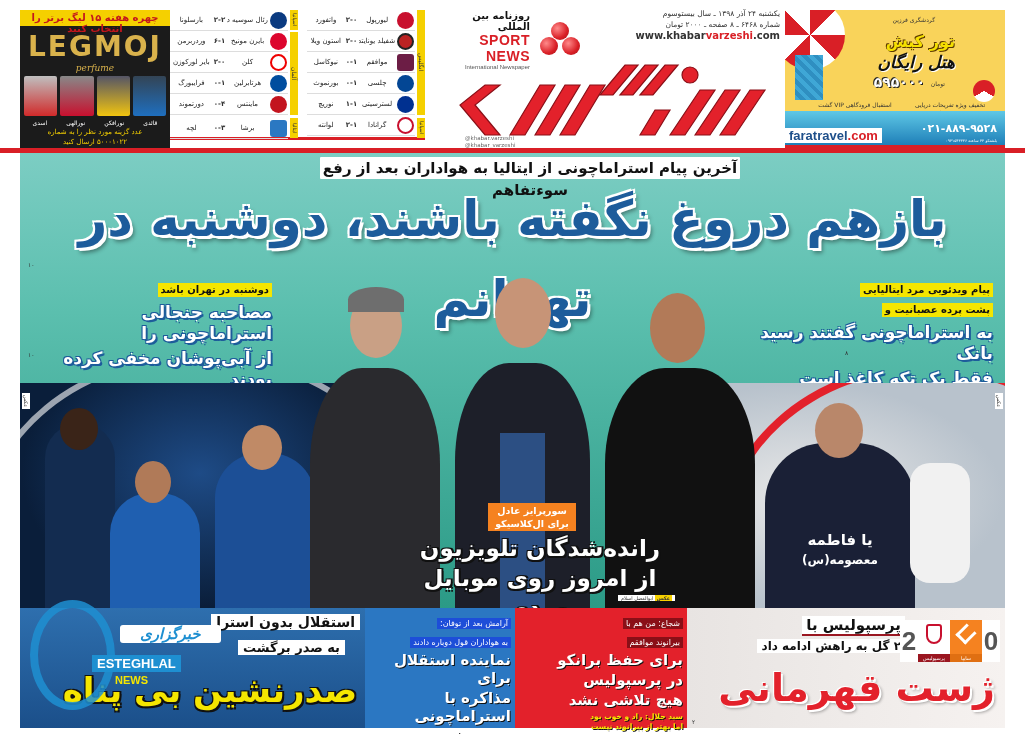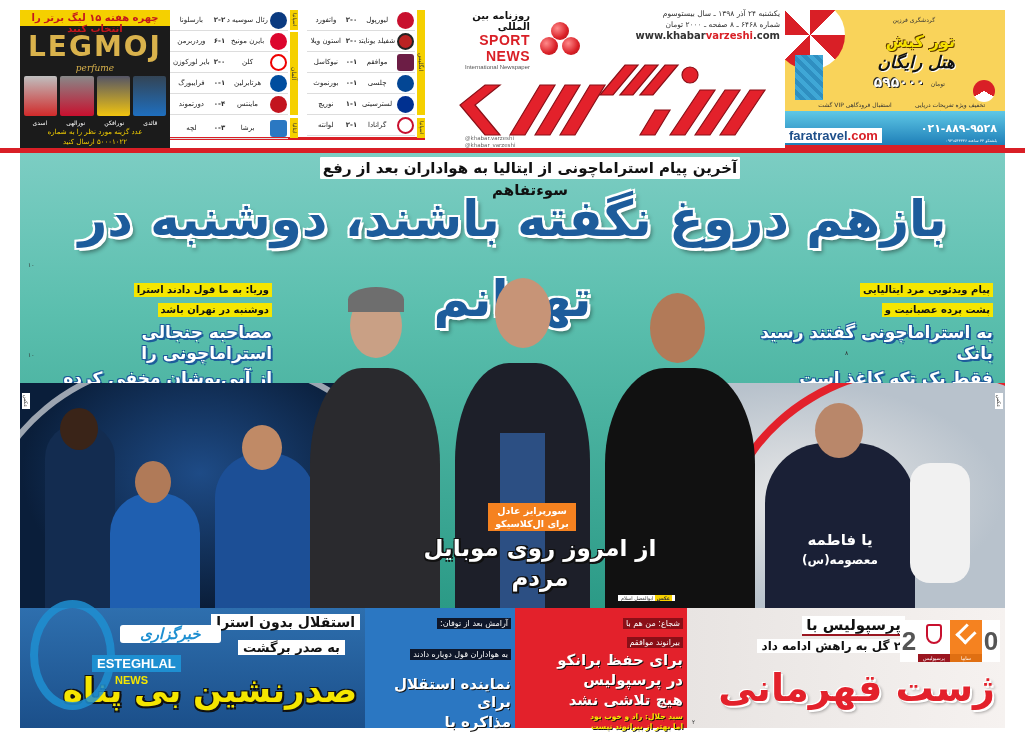--- a/index.html
+++ b/index.html
@@ -67,21 +67,21 @@
 .credit{position:absolute;left:598px;top:442px;background:#fff;font-size:5px;padding:0 3px;color:#333}
 .credit b{background:#f5d000;padding:0 2px}
 .shirt-text{position:absolute;left:800px;top:530px;color:#fff;font-size:15px;font-weight:bold;direction:rtl;text-align:center;width:80px;line-height:20px}
 .bottom{position:absolute;left:0;top:608px;width:1025px;height:126px}
 .b-left{position:absolute;left:20px;top:0;width:345px;height:120px;background:linear-gradient(180deg,#2e6fae,#1b4f8a);overflow:hidden}
 .b-left .t1{position:absolute;right:5px;top:6px;background:#fff;color:#111;font-size:14px;font-weight:bold;padding:0 5px;direction:rtl}
 .b-left .t2{position:absolute;right:20px;top:32px;background:#fff;color:#111;font-size:13px;font-weight:bold;padding:0 5px;direction:rtl}
 .b-left .big{position:absolute;right:8px;top:62px;color:#f5e600;font-size:34px;font-weight:bold;direction:rtl;text-shadow:2px 2px 0 #111,-1px -1px 0 #111,2px -1px 0 #111,-1px 2px 0 #111}
 .b-mid-blue{position:absolute;left:365px;top:0;width:150px;height:120px;background:#2b77c2;direction:rtl;text-align:right;padding:3px 4px}
 .b-mid-red{position:absolute;left:515px;top:0;width:172px;height:120px;background:#e3212b;direction:rtl;text-align:right;padding:3px 4px}
-.tag-dark{display:inline-block;background:#0f172a;color:#fff;font-size:8px;padding:0 3px;margin-bottom:13px;line-height:11px}
+.tag-dark{display:inline-block;background:#1d4ed8;color:#fff;font-size:8px;padding:0 3px;margin-bottom:1px;line-height:11px}
 .tag-darkred{display:inline-block;background:#8a0f17;color:#fff;font-size:8px;padding:0 3px;margin-bottom:1px;line-height:11px}
 .mid-title{color:#fff;font-size:15px;font-weight:bold;line-height:18px;margin-top:2px;text-shadow:1px 1px 0 #111}
 .mid-foot{color:#f5e600;font-size:7.5px;font-weight:bold;line-height:10px;margin-top:3px;text-shadow:1px 1px 0 #111}
 .b-right{position:absolute;left:687px;top:0;width:318px;height:120px;background:linear-gradient(90deg,#e8e4e2,#f6f2f0);overflow:hidden}
 .b-right .t1{position:absolute;right:100px;top:8px;background:#fff;color:#111;font-size:15px;font-weight:bold;padding:0 4px;direction:rtl;border-bottom:2px solid #9a1620}
 .b-right .t2{position:absolute;right:100px;top:31px;background:#fff;color:#111;font-size:12px;font-weight:bold;padding:0 4px;direction:rtl}
 .scorebox{position:absolute;right:5px;top:12px;width:100px;height:42px;display:flex;direction:ltr;background:#fff}
 .scorebox .num{width:18px;font-size:26px;font-weight:bold;color:#555;text-align:center;line-height:42px;font-family:"Liberation Sans",sans-serif}
 .scorebox .club{width:32px;height:42px;position:relative}
 .scorebox .club .lab{position:absolute;bottom:0;left:0;width:100%;font-size:5px;color:#fff;text-align:center;line-height:8px}
@@ -266,21 +266,20 @@
 
     <div class="red-rule"></div>
   </div>
 
   <div class="main">
     <div class="kicker">آخرین پیام استراماچونی از ایتالیا به هواداران بعد از رفع سوءتفاهم</div>
     <div class="headline">بازهم دروغ نگفته باشند، دوشنبه در تهرانم</div>
     <span class="pagenum" style="left:8px;top:108px">۱۰</span>
 
     <div class="side-left">
-      <div><span class="hl-yellow">وریا: به ما قول دادند استرا</span></div>
       <div><span class="hl-yellow">دوشنبه در تهران باشد</span></div>
       <div class="side-title">مصاحبه جنجالی استراماچونی را</div>
       <div class="side-title">از آبی‌پوشان مخفی کرده بودند</div>
     </div>
     <span class="pagenum" style="left:8px;top:198px">۱۰</span>
 
     <div class="side-right">
       <div><span class="hl-yellow">پیام ویدئویی مرد ایتالیایی</span></div>
       <div><span class="hl-yellow">پشت پرده عصبانیت و</span></div>
       <div class="side-title">به استراماچونی گفتند رسید بانک</div>
@@ -316,20 +315,21 @@
       <div style="position:absolute;left:205px;top:5px;width:56px;height:70px;background:#c79477;border-radius:50%"></div>
       <div class="person" style="left:315px;width:150px;height:240px;background:#111"></div>
       <div style="position:absolute;left:360px;top:20px;width:55px;height:70px;background:#b27a58;border-radius:50%"></div>
     </div>
 
     <div class="center-tag">
       <div>سورپرایز عادل</div>
       <div>برای ال‌کلاسیکو</div>
     </div>
     <div class="center-title">
+      <div>رانده‌شدگان تلویزیون</div>
       <div>از امروز روی موبایل مردم</div>
     </div>
     <div class="credit"><b>عکس</b> <span>ابوالفضل اسلام</span></div>
   </div>
 
   <div class="shirt-text">
     <div>یا فاطمه</div>
     <div style="font-size:12px">معصومه(س)</div>
   </div>
 

